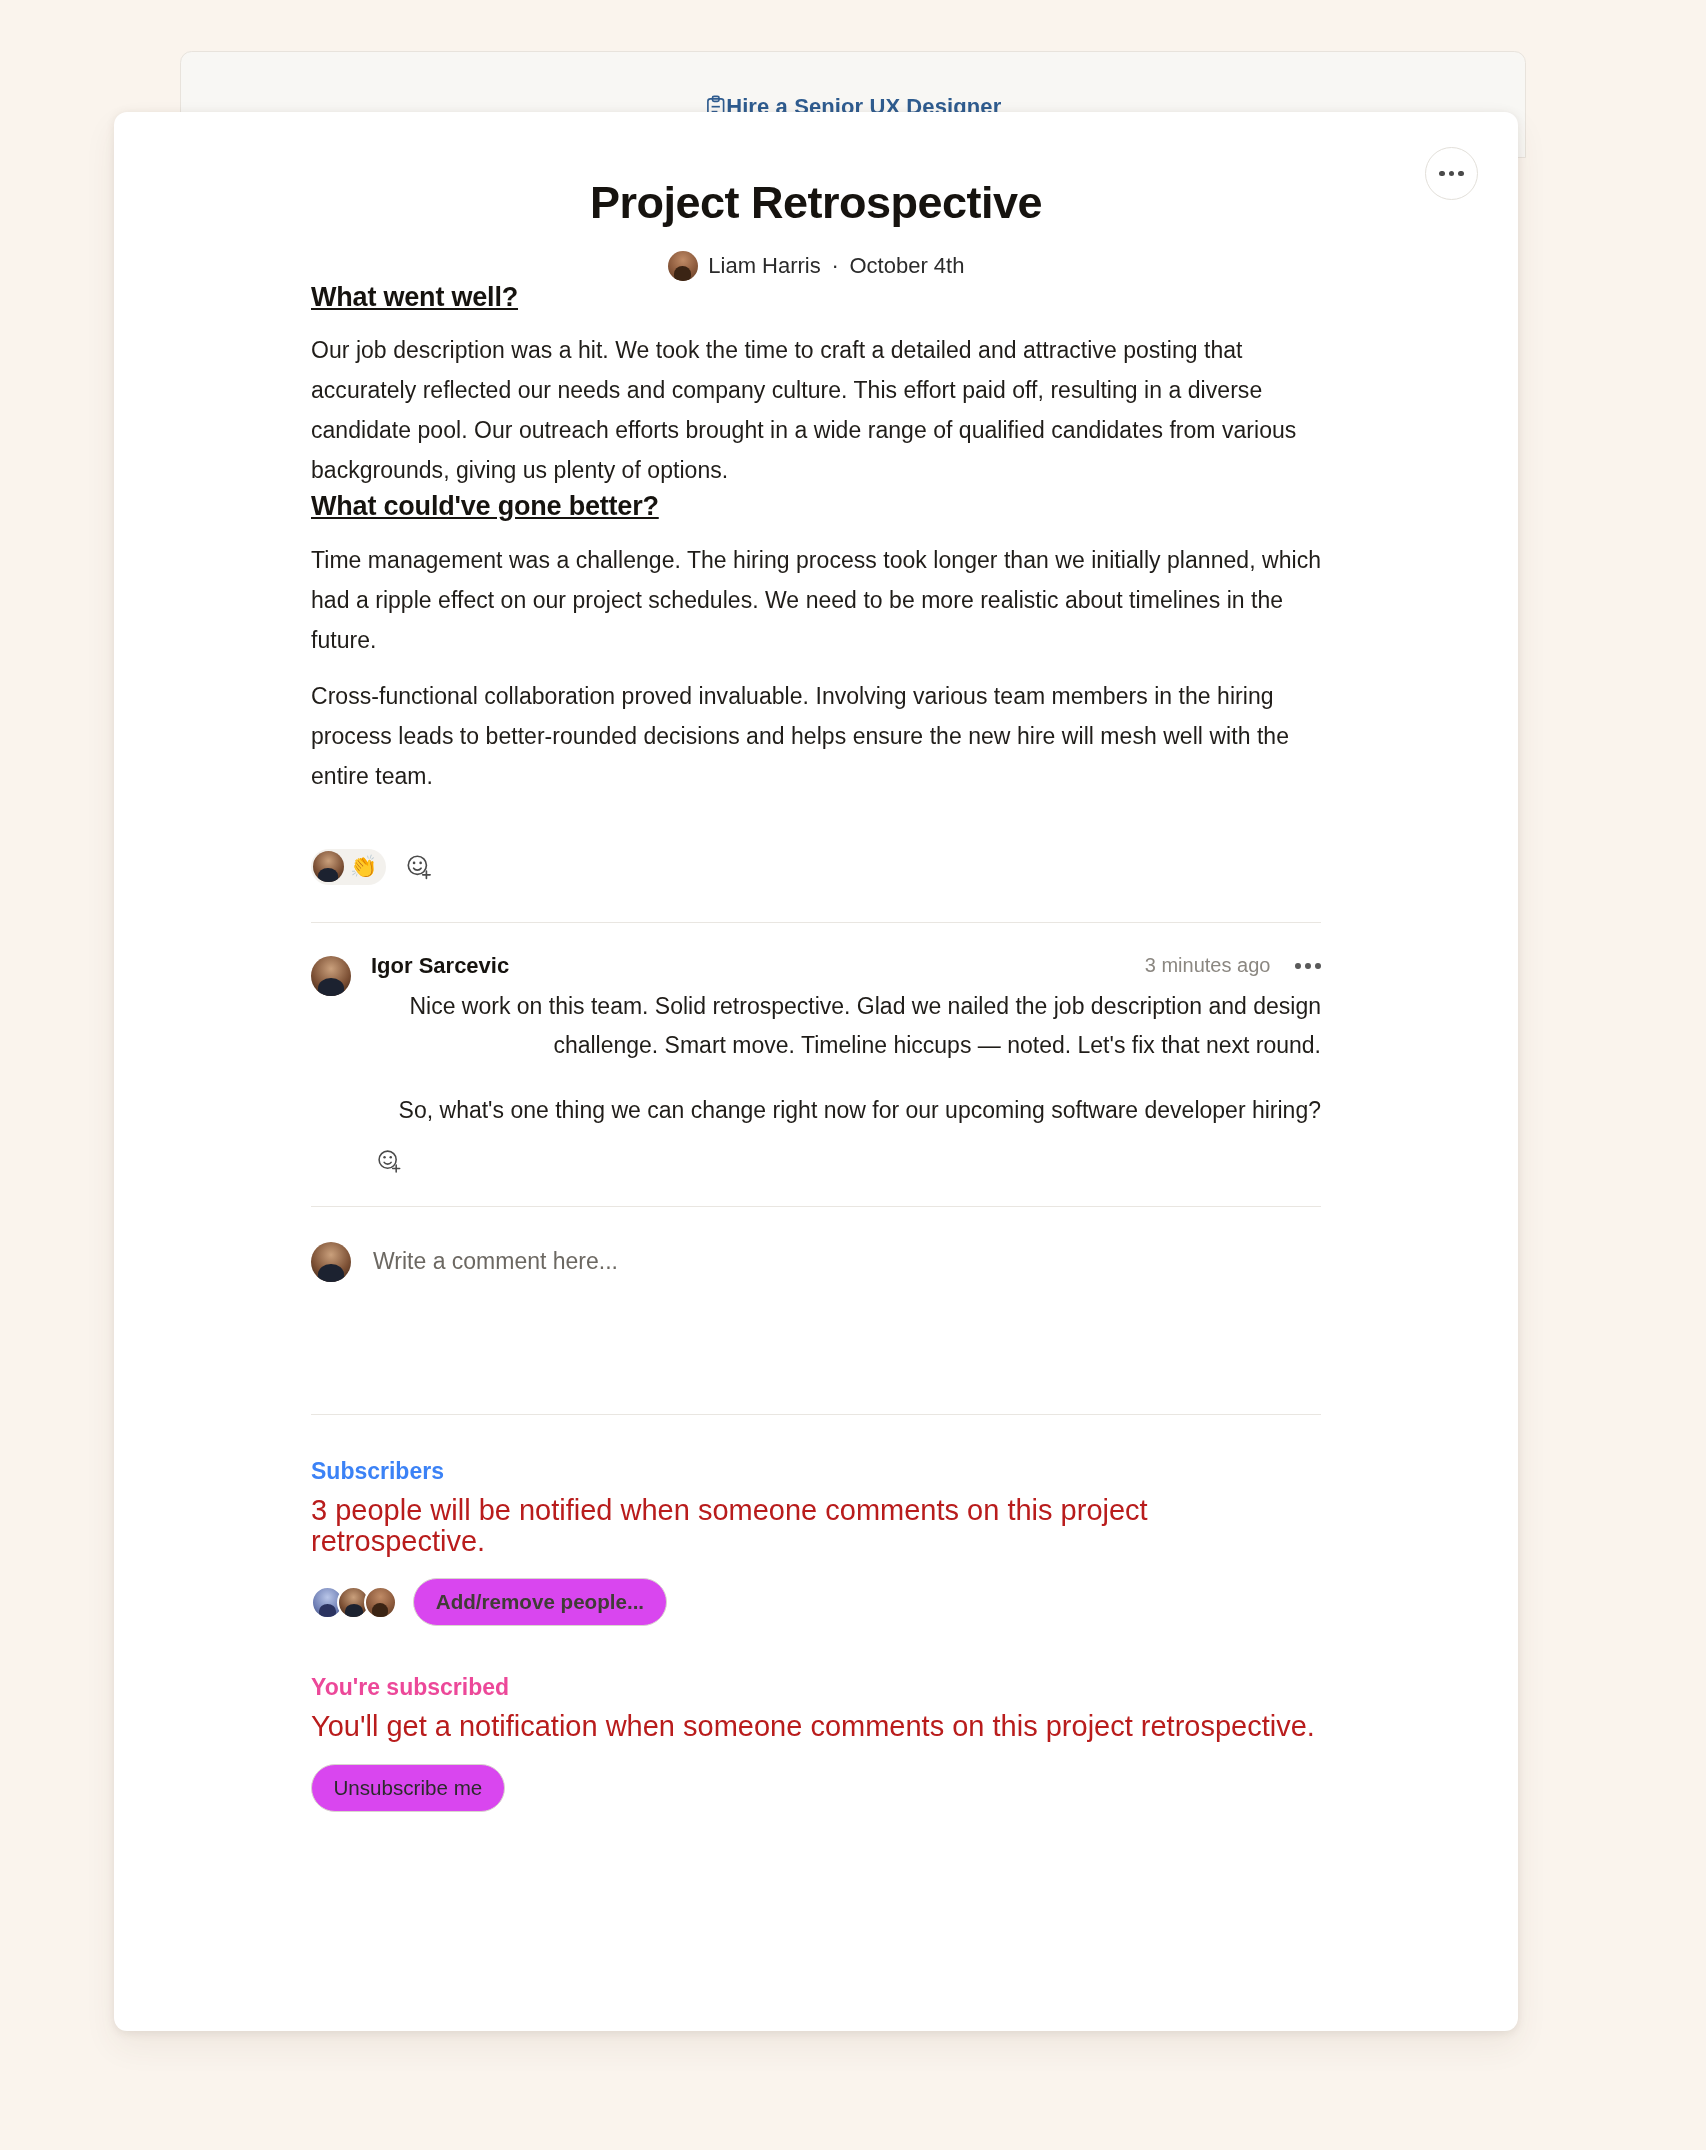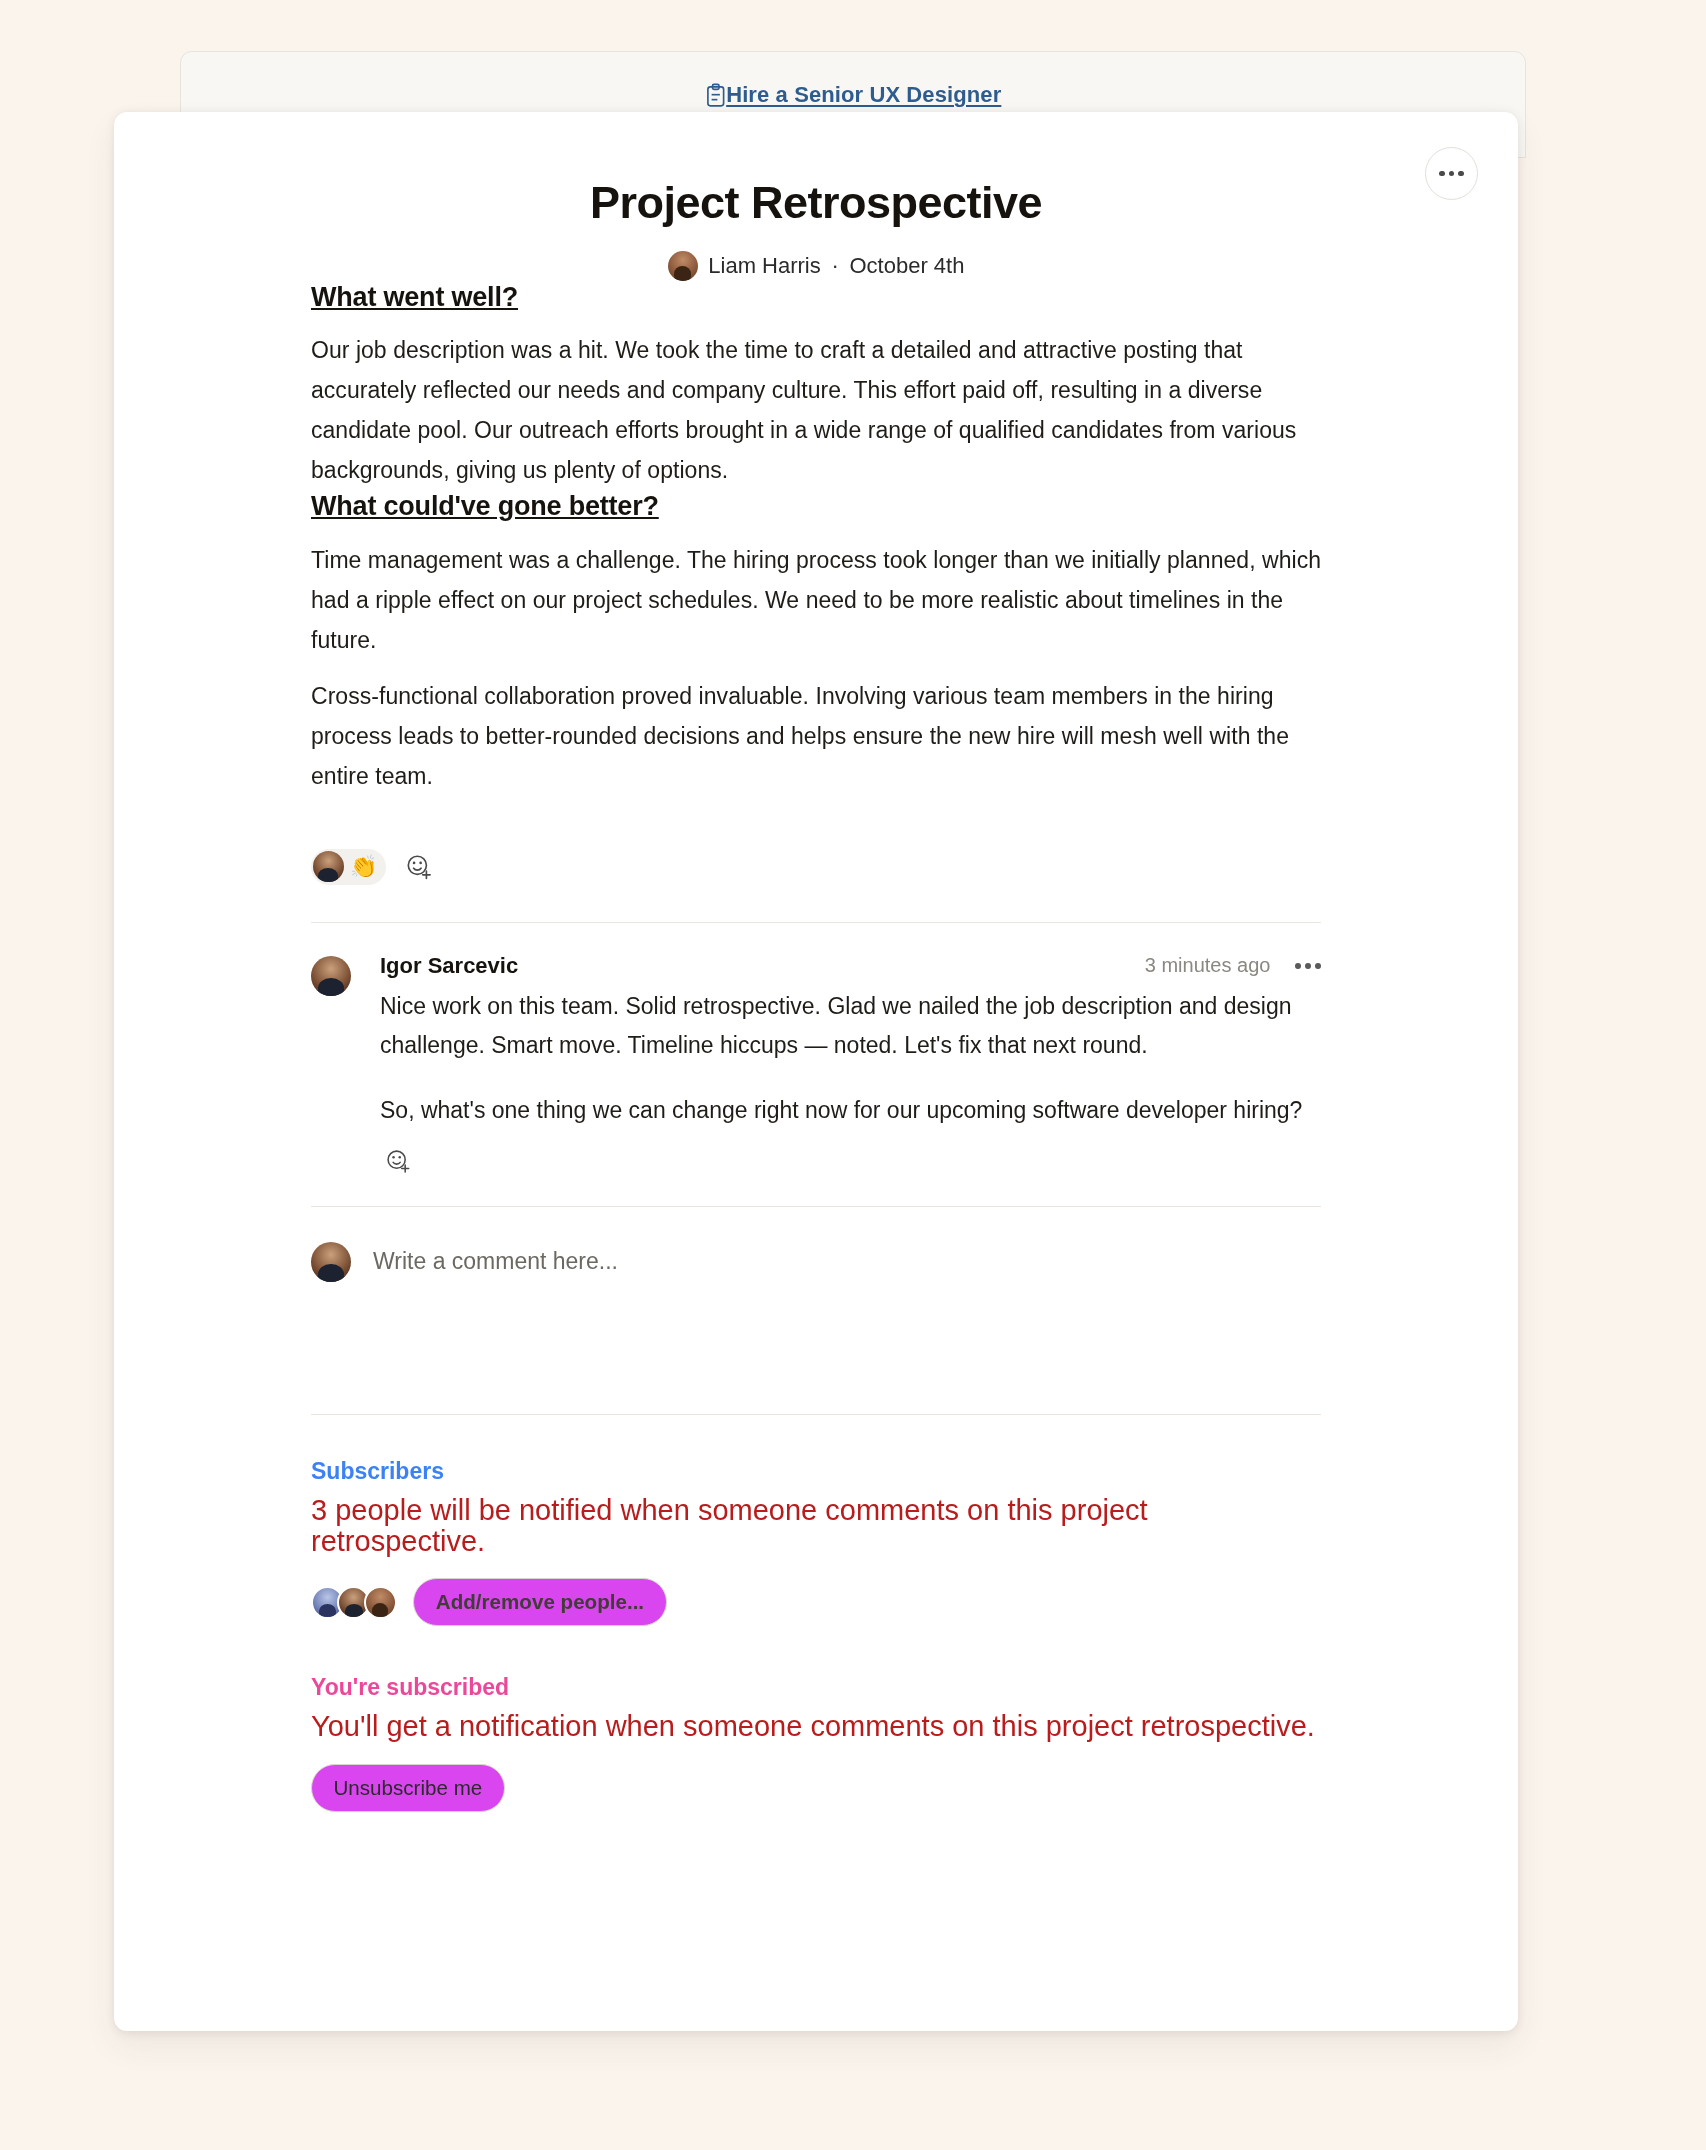--- a/index.html
+++ b/index.html
@@ -23,21 +23,21 @@
     width: 1346px;
     height: 107px;
     background: #f8f7f4;
     border: 0.8px solid #e8e3dc;
     border-radius: 11.6px 11.6px 0 0;
     box-sizing: border-box;
   }
   .breadcrumb {
     position: absolute;
     left: 0;
-    top: 0;
+    top: 12px;
     width: 100%;
     height: 86px;
     display: flex;
     align-items: center;
     justify-content: center;
   }
   .breadcrumb .bc-icon {
     width: 21.5px;
     height: 25px;
     display: inline-block;
@@ -220,22 +220,23 @@
 
   .divider {
     height: 0.8px;
     background: #e9e6e1;
     margin-top: 33px;
   }
 
   
   .comment {
     display: flex;
-    gap: 29px;
+    gap: 20px;
     padding-top: 30px;
+    text-align: right;
   }
   .comment-body { flex: 1; min-width: 0; }
   .comment-head {
     display: flex;
     align-items: center;
     gap: 10px;
   }
   .comment-author {
     font-size: 22px;
     font-weight: 700;

